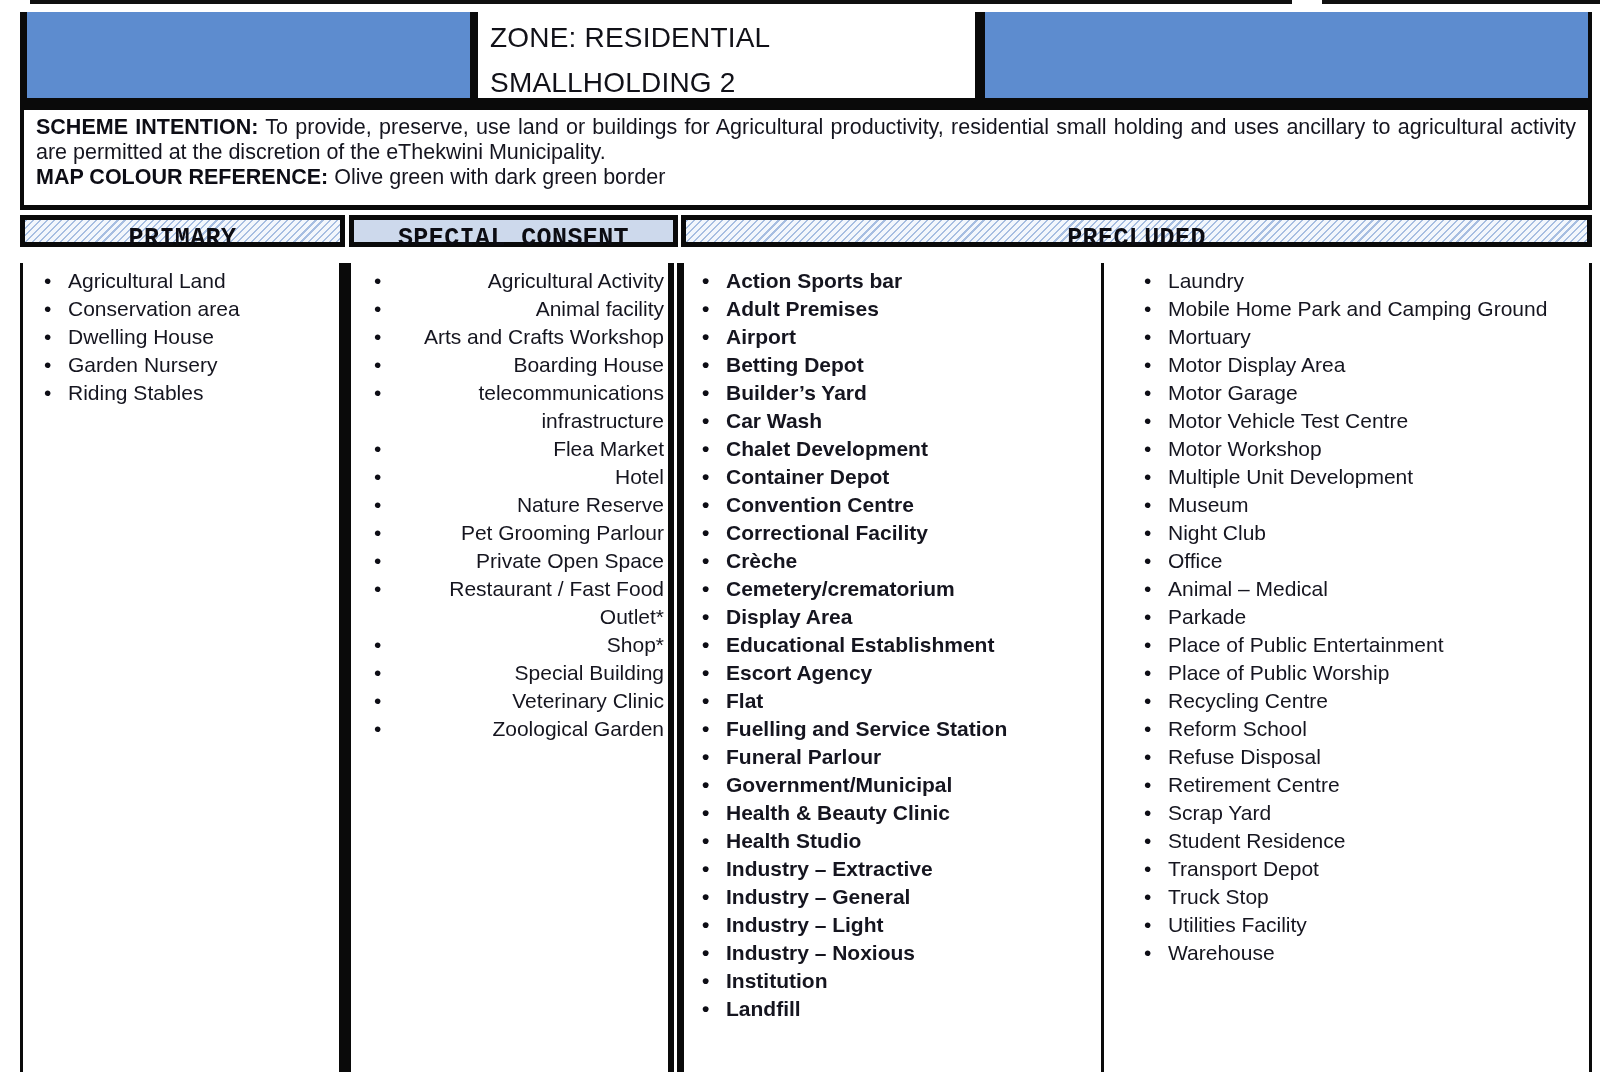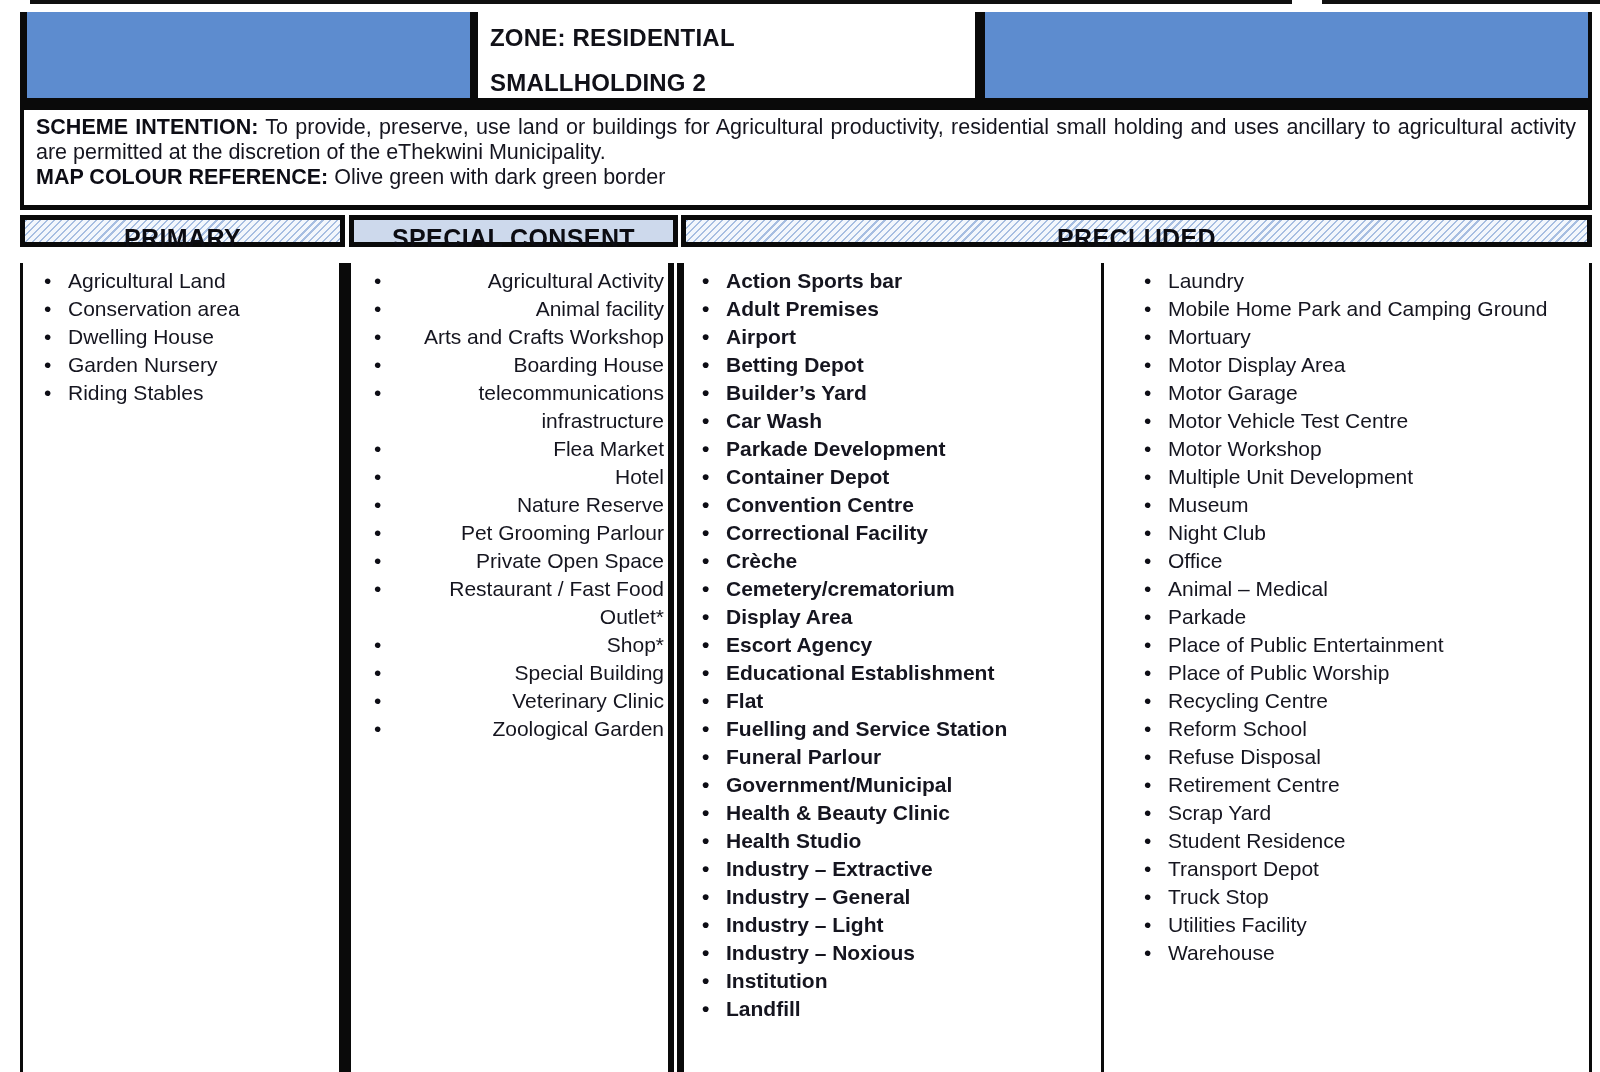--- a/index.html
+++ b/index.html
@@ -39,22 +39,22 @@
     border-left: 7px solid #0a0a0a;
     border-right: 8px solid #0a0a0a;
   }
   .t-center {
     width: 507px;
     background: #ffffff;
     border-right: 10px solid #0a0a0a;
     padding: 3px 0 0 12px;
   }
   .zone-title {
-    font-size: 24px;
-    font-weight: bold;
+    font-size: 28px;
+    font-weight: normal;
     line-height: 45px;
     color: #111118;
     max-width: 390px;
     letter-spacing: 0.2px;
   }
   .t-right {
     flex: 1;
     border-right: 4px solid #0a0a0a;
   }
 
@@ -84,20 +84,21 @@
   }
   .h-cell {
     border: 5px solid #0a0a0a;
     height: 32px;
     line-height: 37px;
     text-align: center;
     font-weight: bold;
     font-size: 25px;
     letter-spacing: 0.4px;
     color: #0c0c12;
+    font-family: Liberation Mono, monospace;
   }
   .hatch {
     background-color: #f3f7fc;
     background-image: repeating-linear-gradient(
       135deg,
       rgba(104, 143, 203, 0.55) 0px,
       rgba(104, 143, 203, 0.55) 1.5px,
       rgba(255, 255, 255, 0) 1.5px,
       rgba(255, 255, 255, 0) 5px
     );
@@ -213,29 +214,29 @@
           <li>Veterinary Clinic</li>
           <li>Zoological Garden</li>
         </ul>
       <ul class="list col3">
           <li>Action Sports bar</li>
           <li>Adult Premises</li>
           <li>Airport</li>
           <li>Betting Depot</li>
           <li>Builder’s Yard</li>
           <li>Car Wash</li>
-          <li>Parkade Development</li>
+          <li>Chalet Development</li>
           <li>Container Depot</li>
           <li>Convention Centre</li>
           <li>Correctional Facility</li>
           <li>Crèche</li>
           <li>Cemetery/crematorium</li>
           <li>Display Area</li>
+          <li>Educational Establishment</li>
           <li>Escort Agency</li>
-          <li>Educational Establishment</li>
           <li>Flat</li>
           <li>Fuelling and Service Station</li>
           <li>Funeral Parlour</li>
           <li>Government/Municipal</li>
           <li>Health &amp; Beauty Clinic</li>
           <li>Health Studio</li>
           <li>Industry – Extractive</li>
           <li>Industry – General</li>
           <li>Industry – Light</li>
           <li>Industry – Noxious</li>

